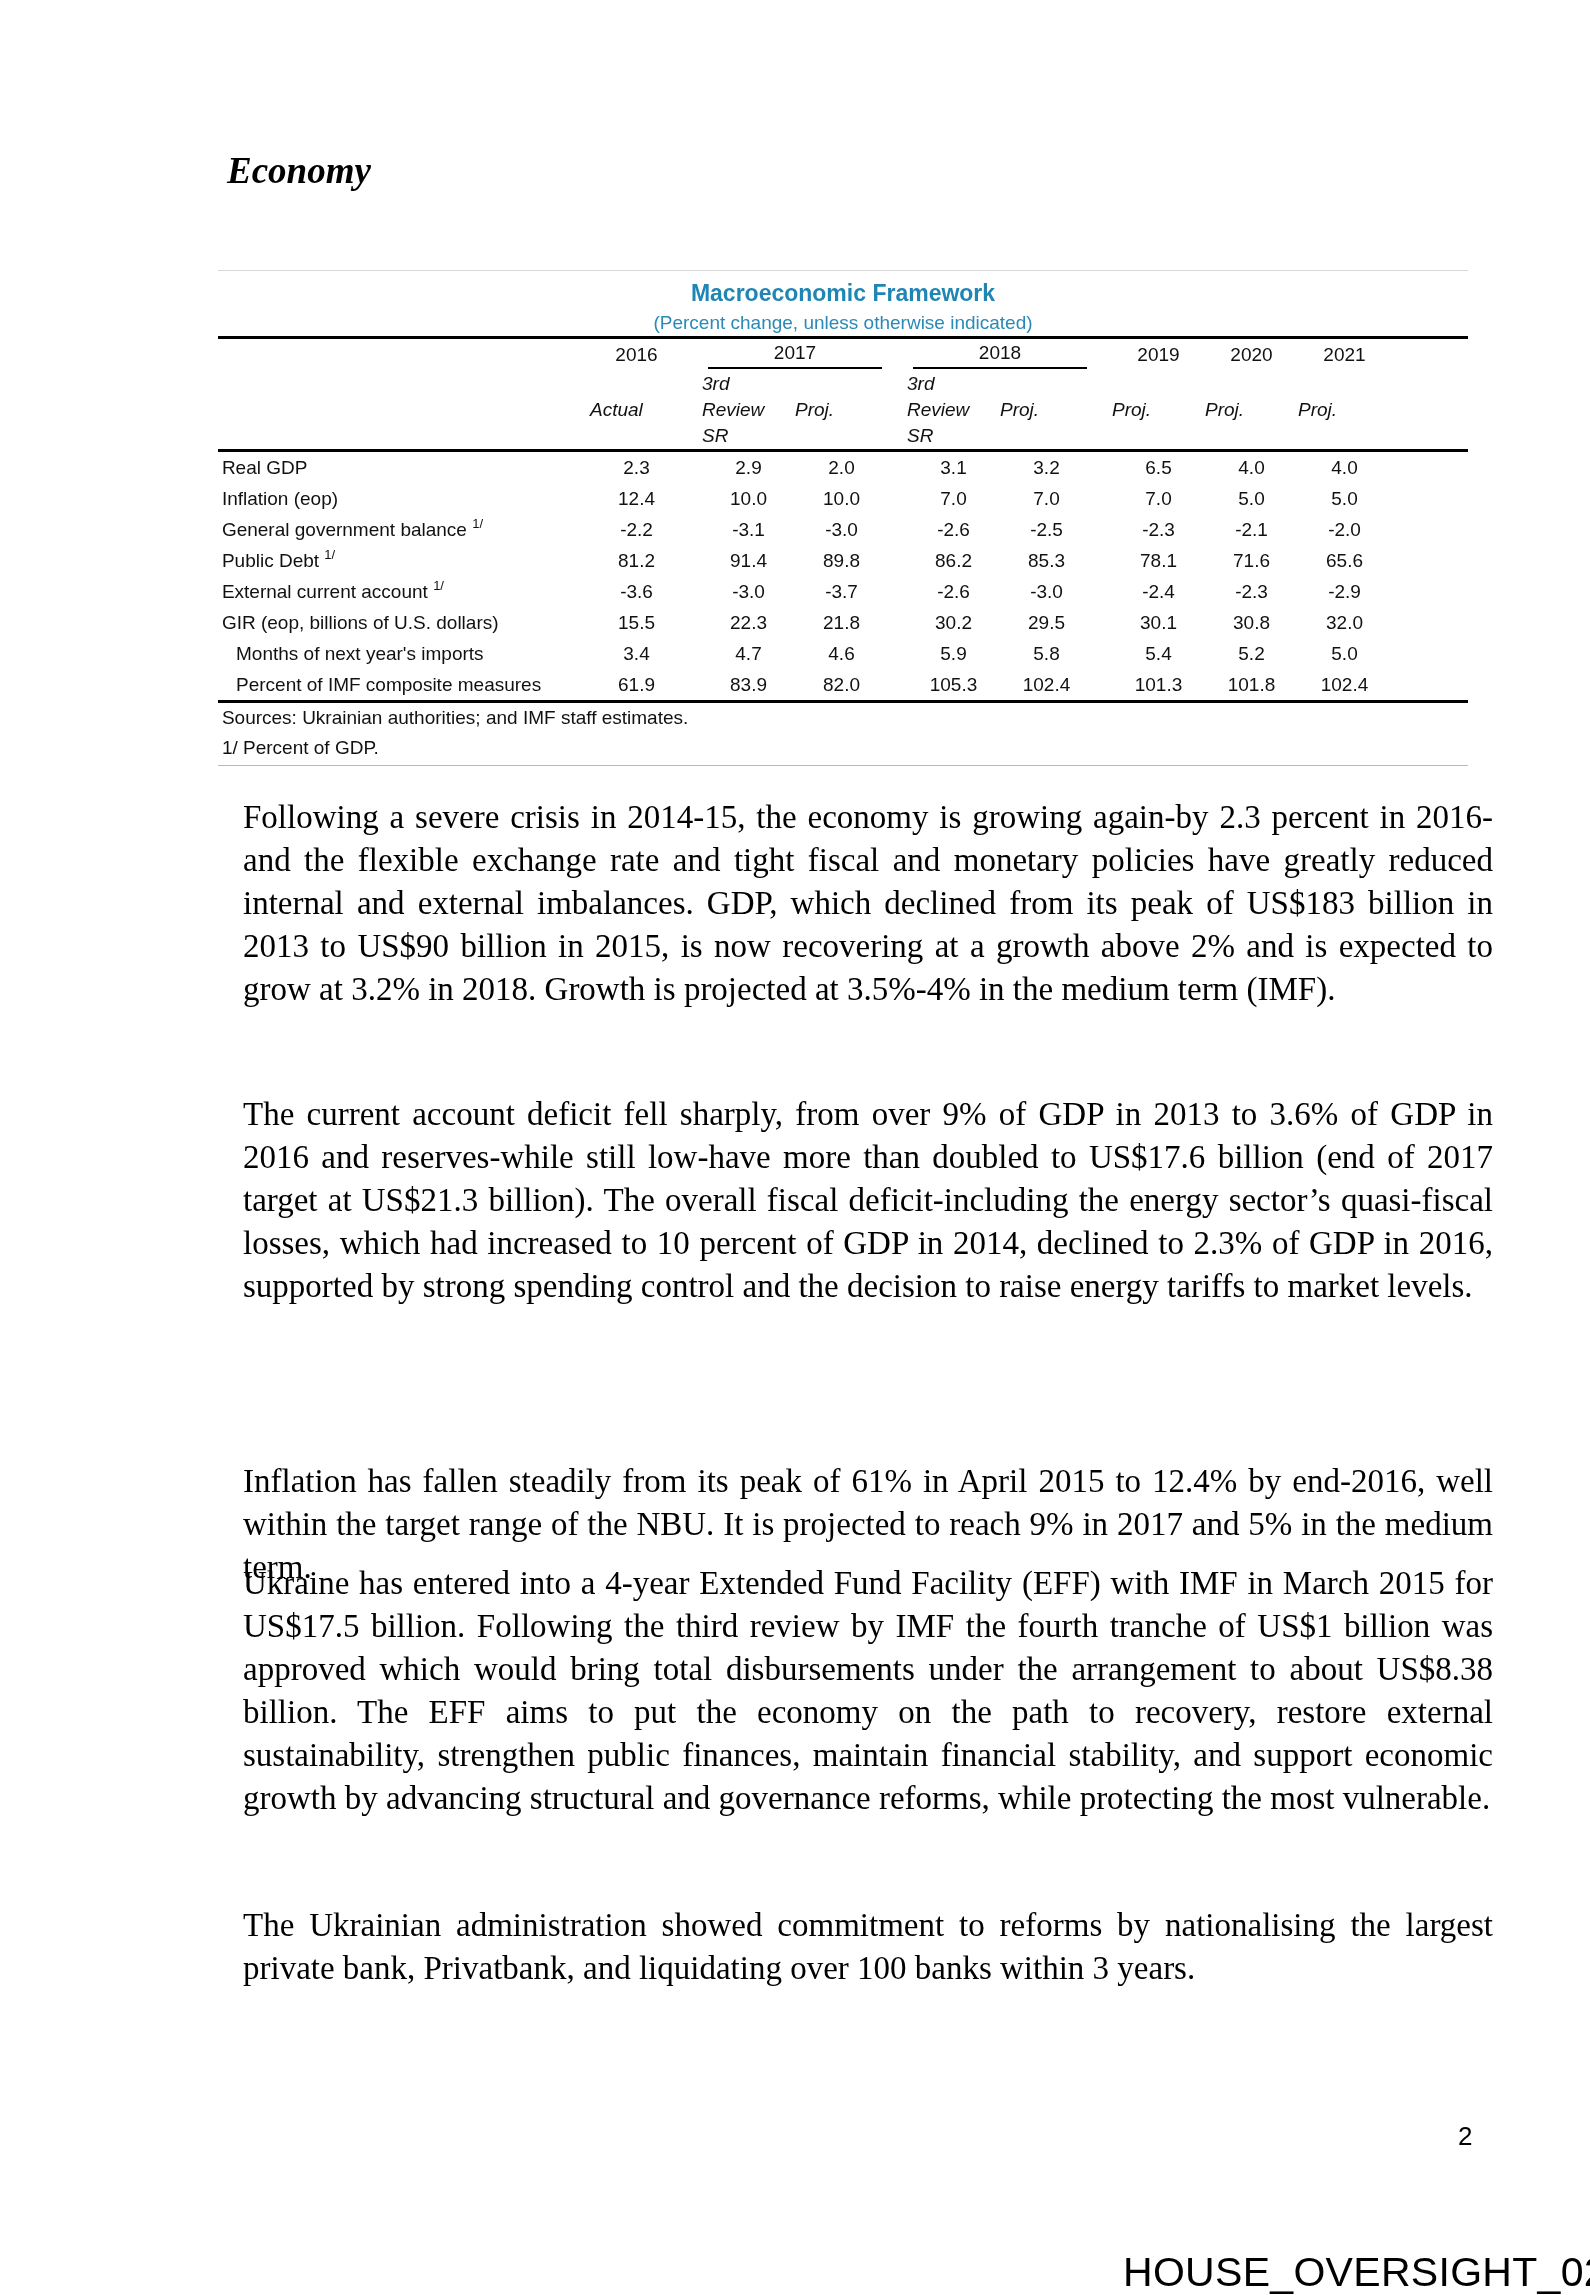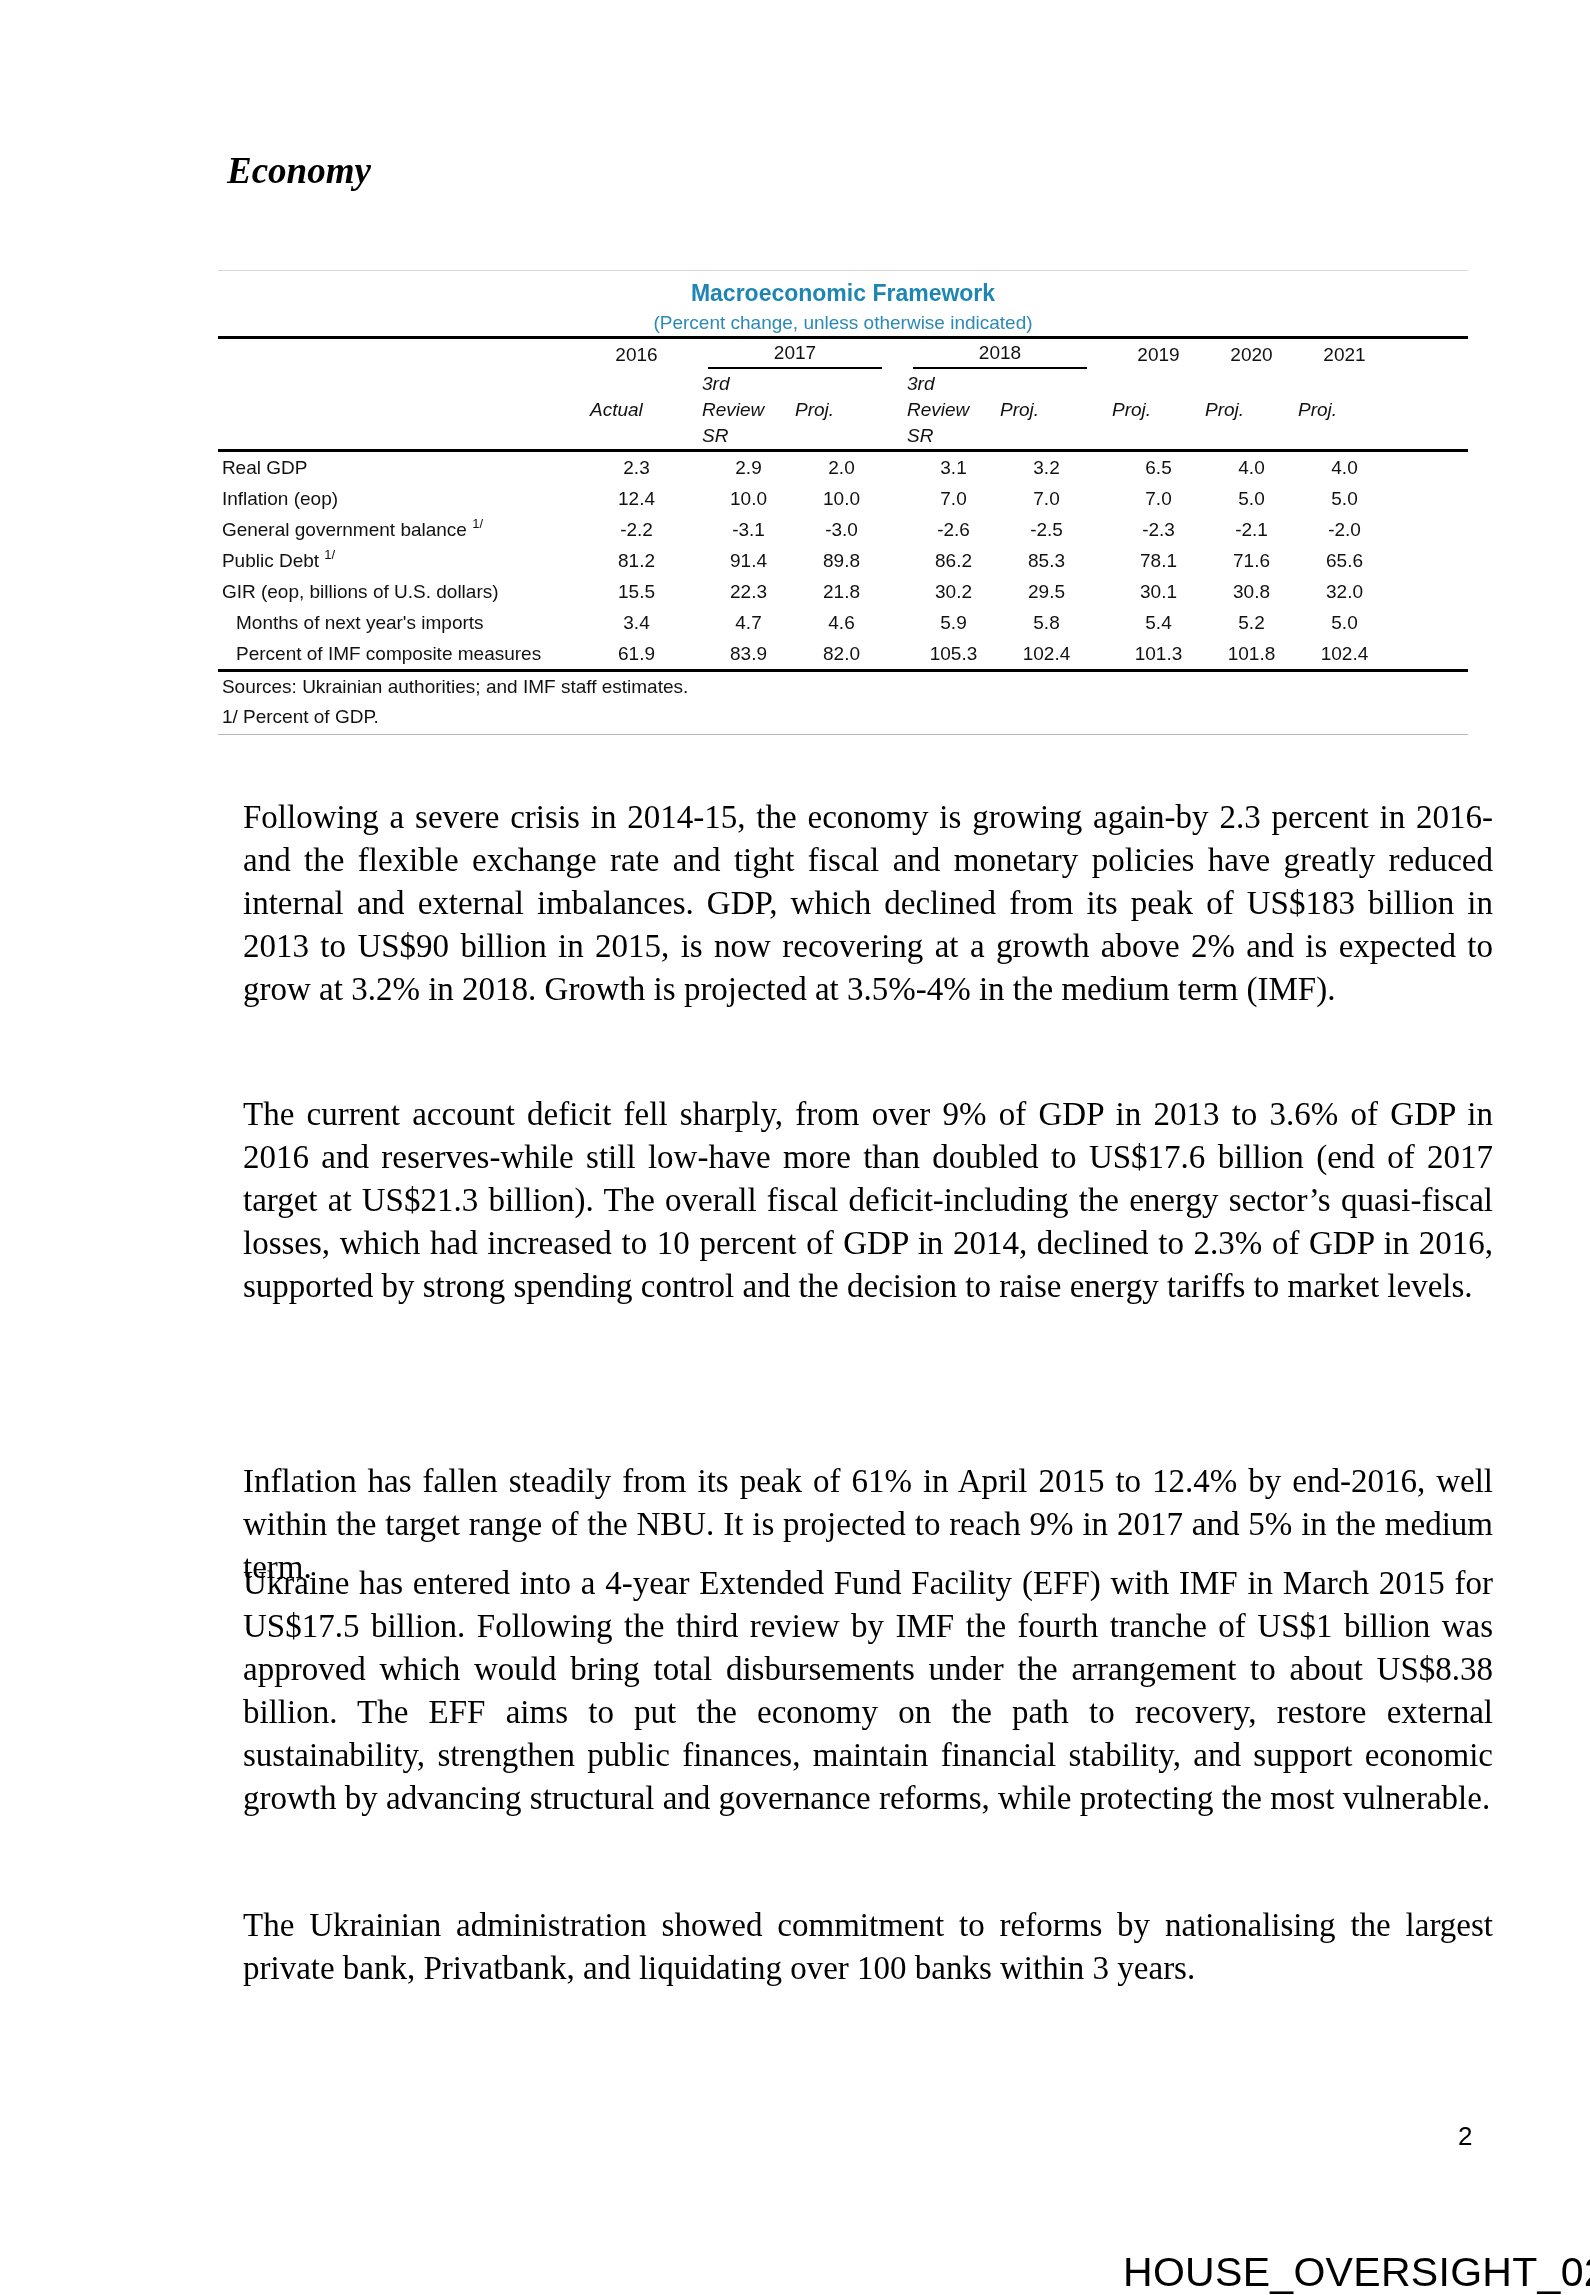--- a/index.html
+++ b/index.html
@@ -178,20 +178,35 @@
           <td></td>
           <td>86.2</td>
           <td>85.3</td>
           <td></td>
           <td>78.1</td>
           <td>71.6</td>
           <td>65.6</td>
           <td></td>
         </tr>
         <tr>
+          <td class="lbl"><span>External current account</span> <sup>1/</sup></td>
+          <td>-3.6</td>
+          <td></td>
+          <td>-3.0</td>
+          <td>-3.7</td>
+          <td></td>
+          <td>-2.6</td>
+          <td>-3.0</td>
+          <td></td>
+          <td>-2.4</td>
+          <td>-2.3</td>
+          <td>-2.9</td>
+          <td></td>
+        </tr>
+        <tr>
           <td class="lbl"><span>GIR (eop, billions of U.S. dollars)</span></td>
           <td>15.5</td>
           <td></td>
           <td>22.3</td>
           <td>21.8</td>
           <td></td>
           <td>30.2</td>
           <td>29.5</td>
           <td></td>
           <td>30.1</td>

